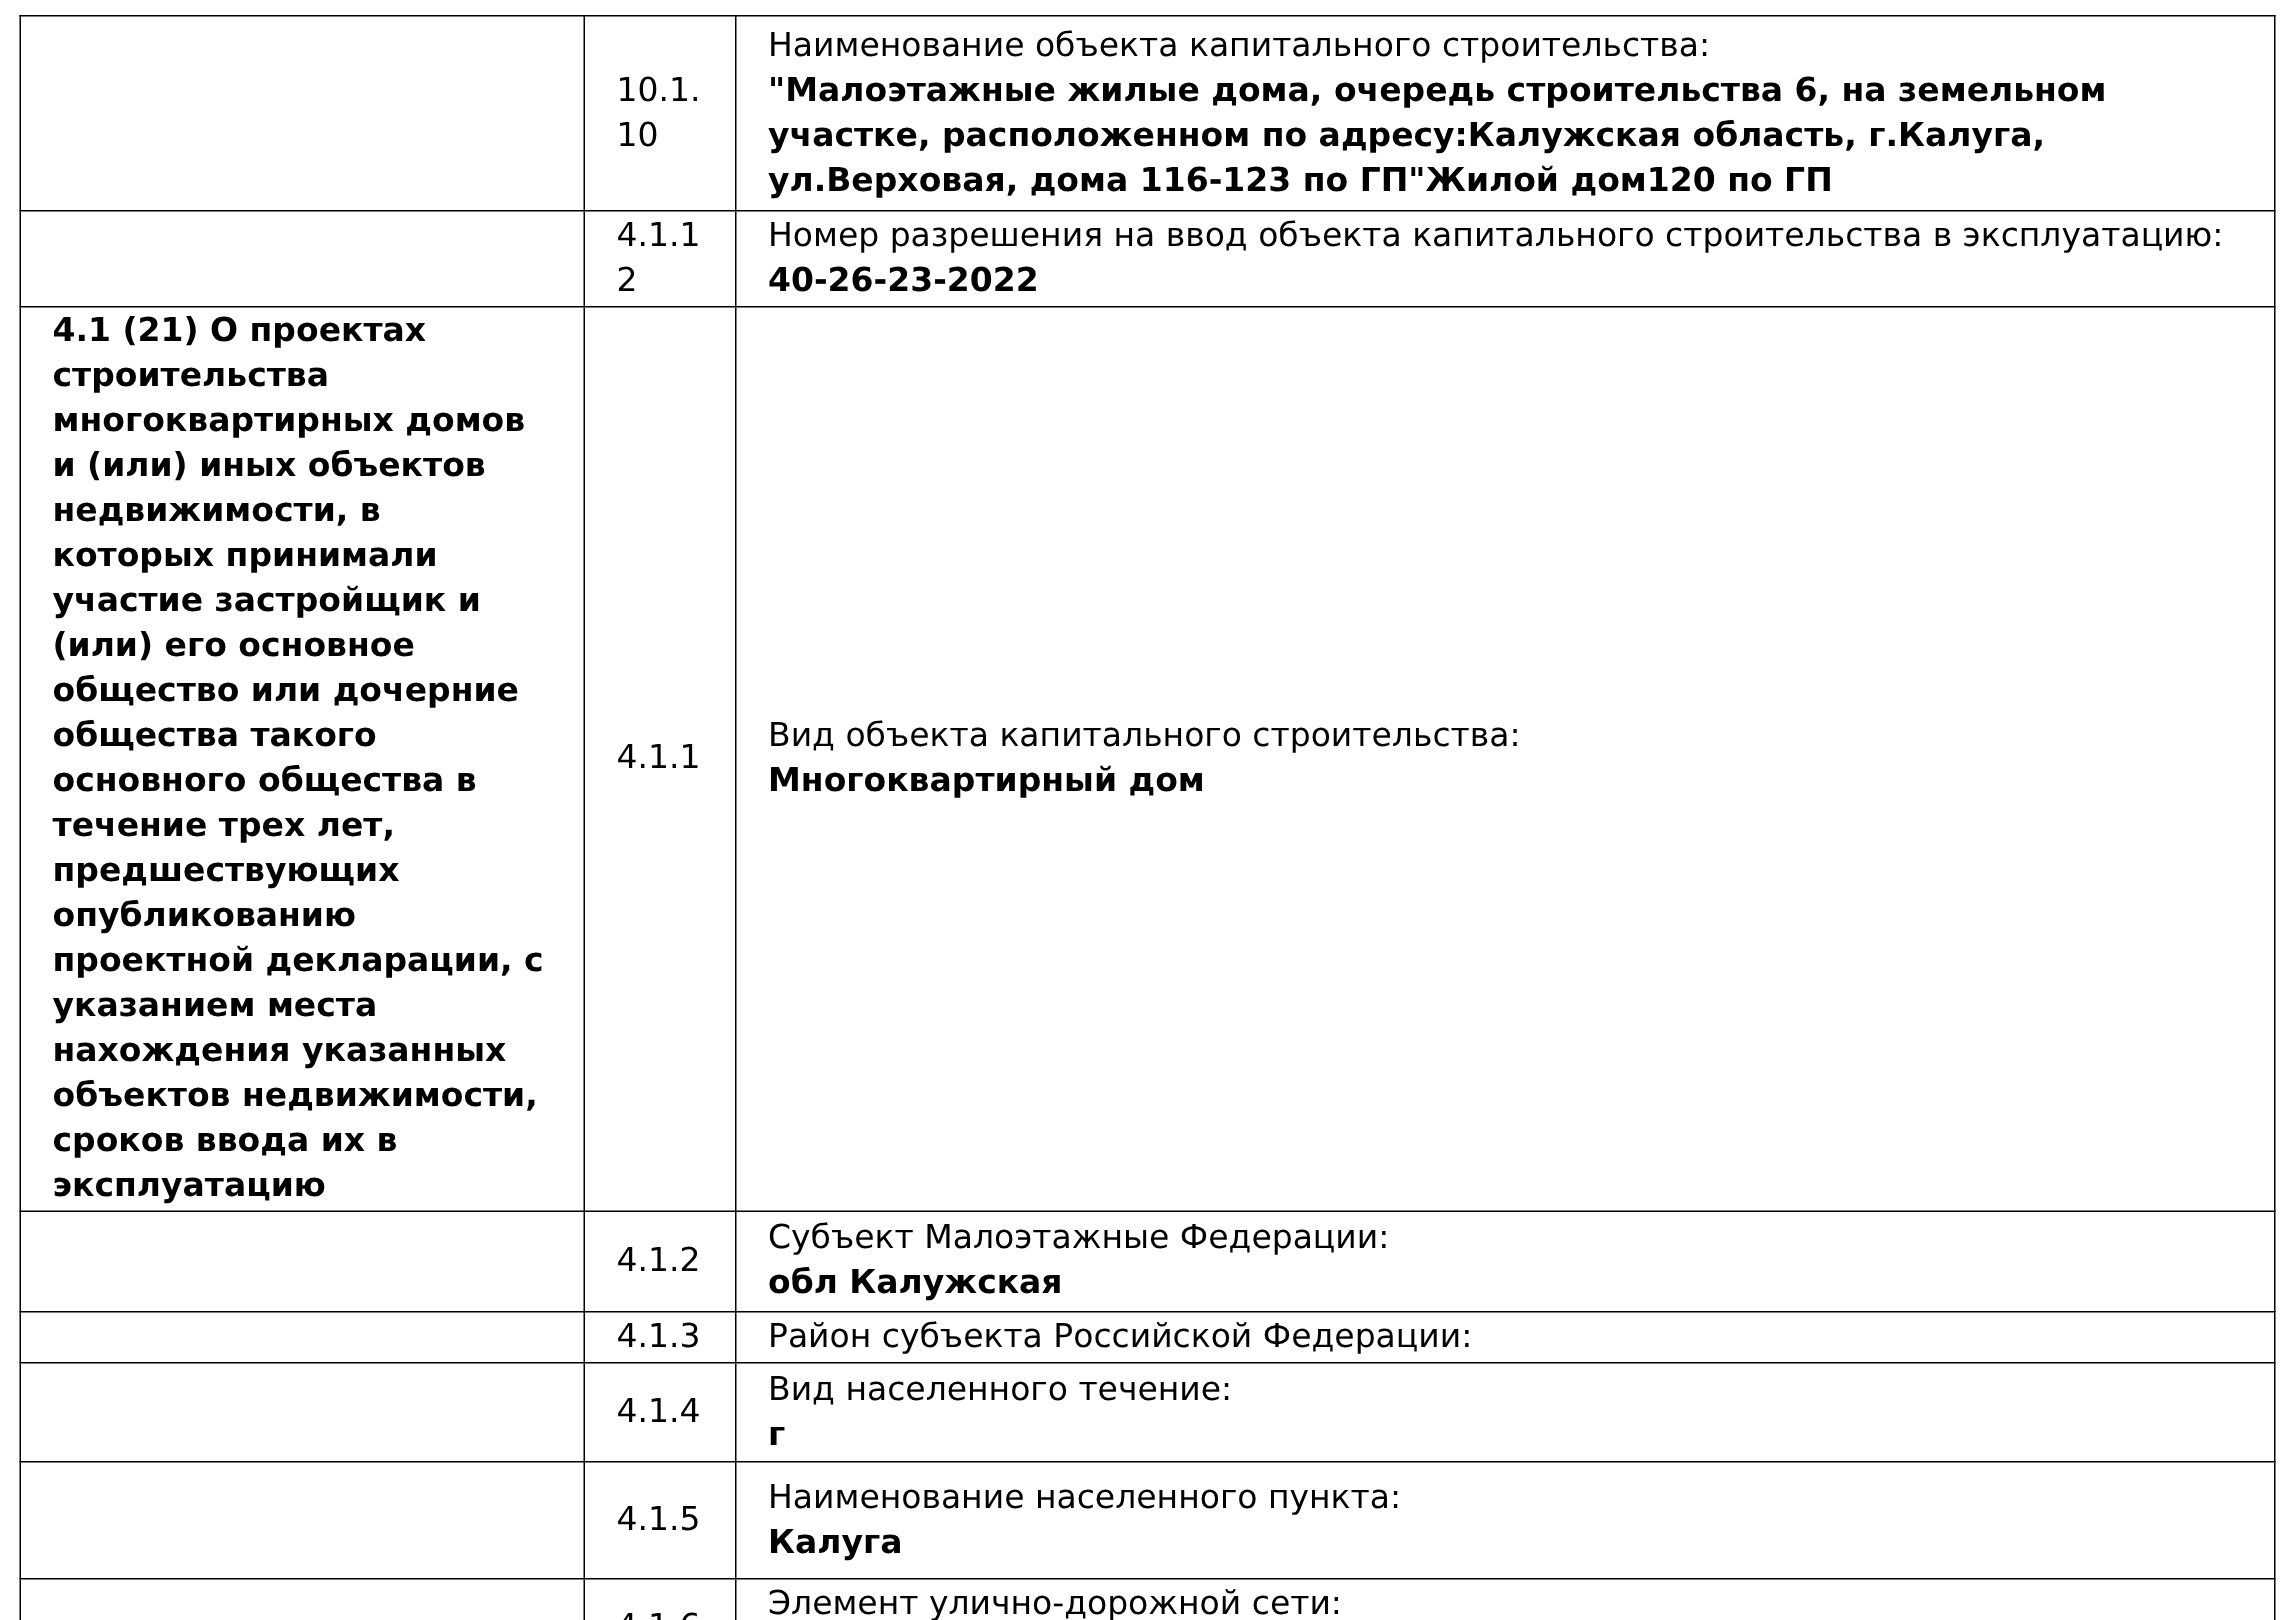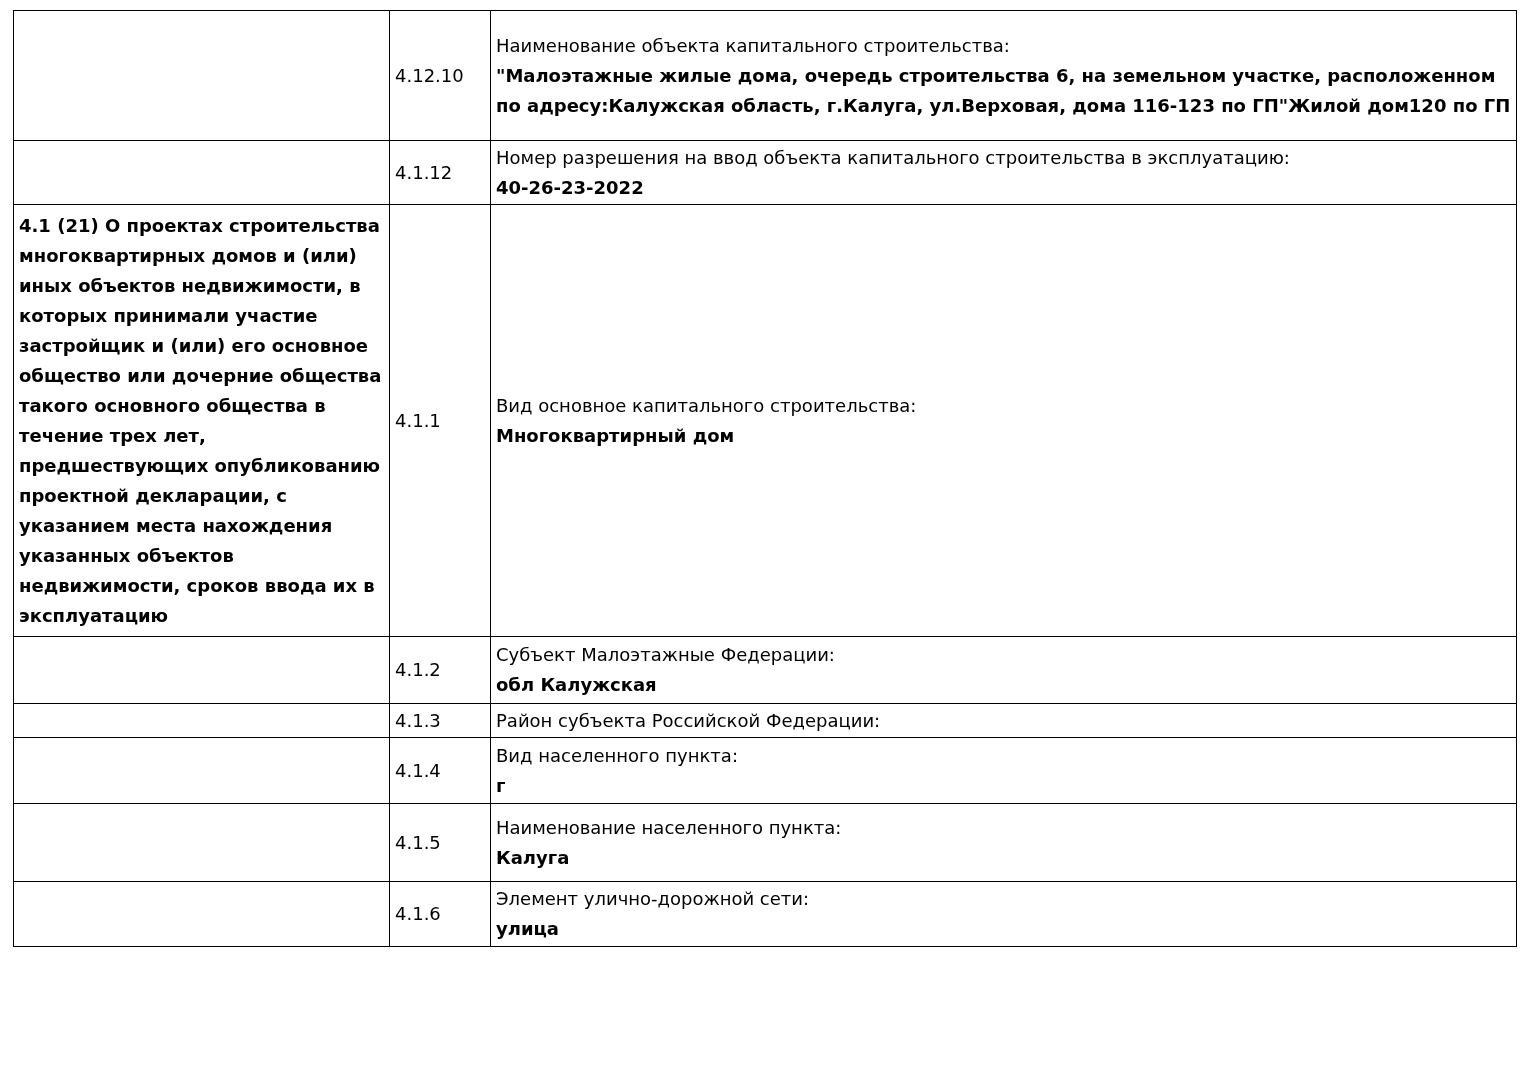--- a/index.html
+++ b/index.html
@@ -17,22 +17,22 @@
     overflow: hidden;
     background: #ffffff;
   }
   table.decl {
     border-collapse: collapse;
     table-layout: fixed;
     width: 1503px;
   }
   table.decl td {
     border: 1px solid #000000;
-    padding: 1px 5px;
-    font-size: 18px;
+    padding: 1px 21px;
+    font-size: 22px;
     line-height: 30px;
     vertical-align: middle;
     overflow: hidden;
     word-wrap: break-word;
   }
   col.col-section { width: 376px; }
   col.col-num     { width: 101px; }
   col.col-content { width: 1026px; }
 
   td.section-cell { vertical-align: top; font-weight: bold; }
@@ -61,21 +61,21 @@
       <col class="col-num">
       <col class="col-content">
     </colgroup>
     <tbody>
 
       <tr class="r0">
         <td class="section-cell">
             <div></div>
           </td>
         <td>
-            <div class="row-number">4.12.10</div>
+            <div class="row-number">10.1.10</div>
           </td>
         <td>
           <div class="field-label">Наименование объекта капитального строительства:</div>
           <div class="field-value">"Малоэтажные жилые дома, очередь строительства 6, на земельном участке, расположенном по адресу:Калужская область, г.Калуга, ул.Верховая, дома 116-123 по ГП"Жилой дом120 по ГП</div>
         </td>
       </tr>
 
 
       <tr class="r2">
         <td class="section-cell">
@@ -92,21 +92,21 @@
 
 
       <tr class="r4">
         <td class="section-cell">
             <div>4.1 (21) О проектах строительства многоквартирных домов и (или) иных объектов недвижимости, в которых принимали участие застройщик и (или) его основное общество или дочерние общества такого основного общества в течение трех лет, предшествующих опубликованию проектной декларации, с указанием места нахождения указанных объектов недвижимости, сроков ввода их в эксплуатацию</div>
           </td>
         <td>
             <div class="row-number">4.1.1</div>
           </td>
         <td>
-          <div class="field-label">Вид основное капитального строительства:</div>
+          <div class="field-label">Вид объекта капитального строительства:</div>
           <div class="field-value">Многоквартирный дом</div>
         </td>
       </tr>
 
       <tr class="r5">
         <td class="section-cell">
             <div></div>
           </td>
         <td>
             <div class="row-number">4.1.2</div>
@@ -131,21 +131,21 @@
       </tr>
 
       <tr class="r7">
         <td class="section-cell">
             <div></div>
           </td>
         <td>
             <div class="row-number">4.1.4</div>
           </td>
         <td>
-          <div class="field-label">Вид населенного пункта:</div>
+          <div class="field-label">Вид населенного течение:</div>
           <div class="field-value">г</div>
         </td>
       </tr>
 
       <tr class="r8">
         <td class="section-cell">
             <div></div>
           </td>
         <td>
             <div class="row-number">4.1.5</div>

